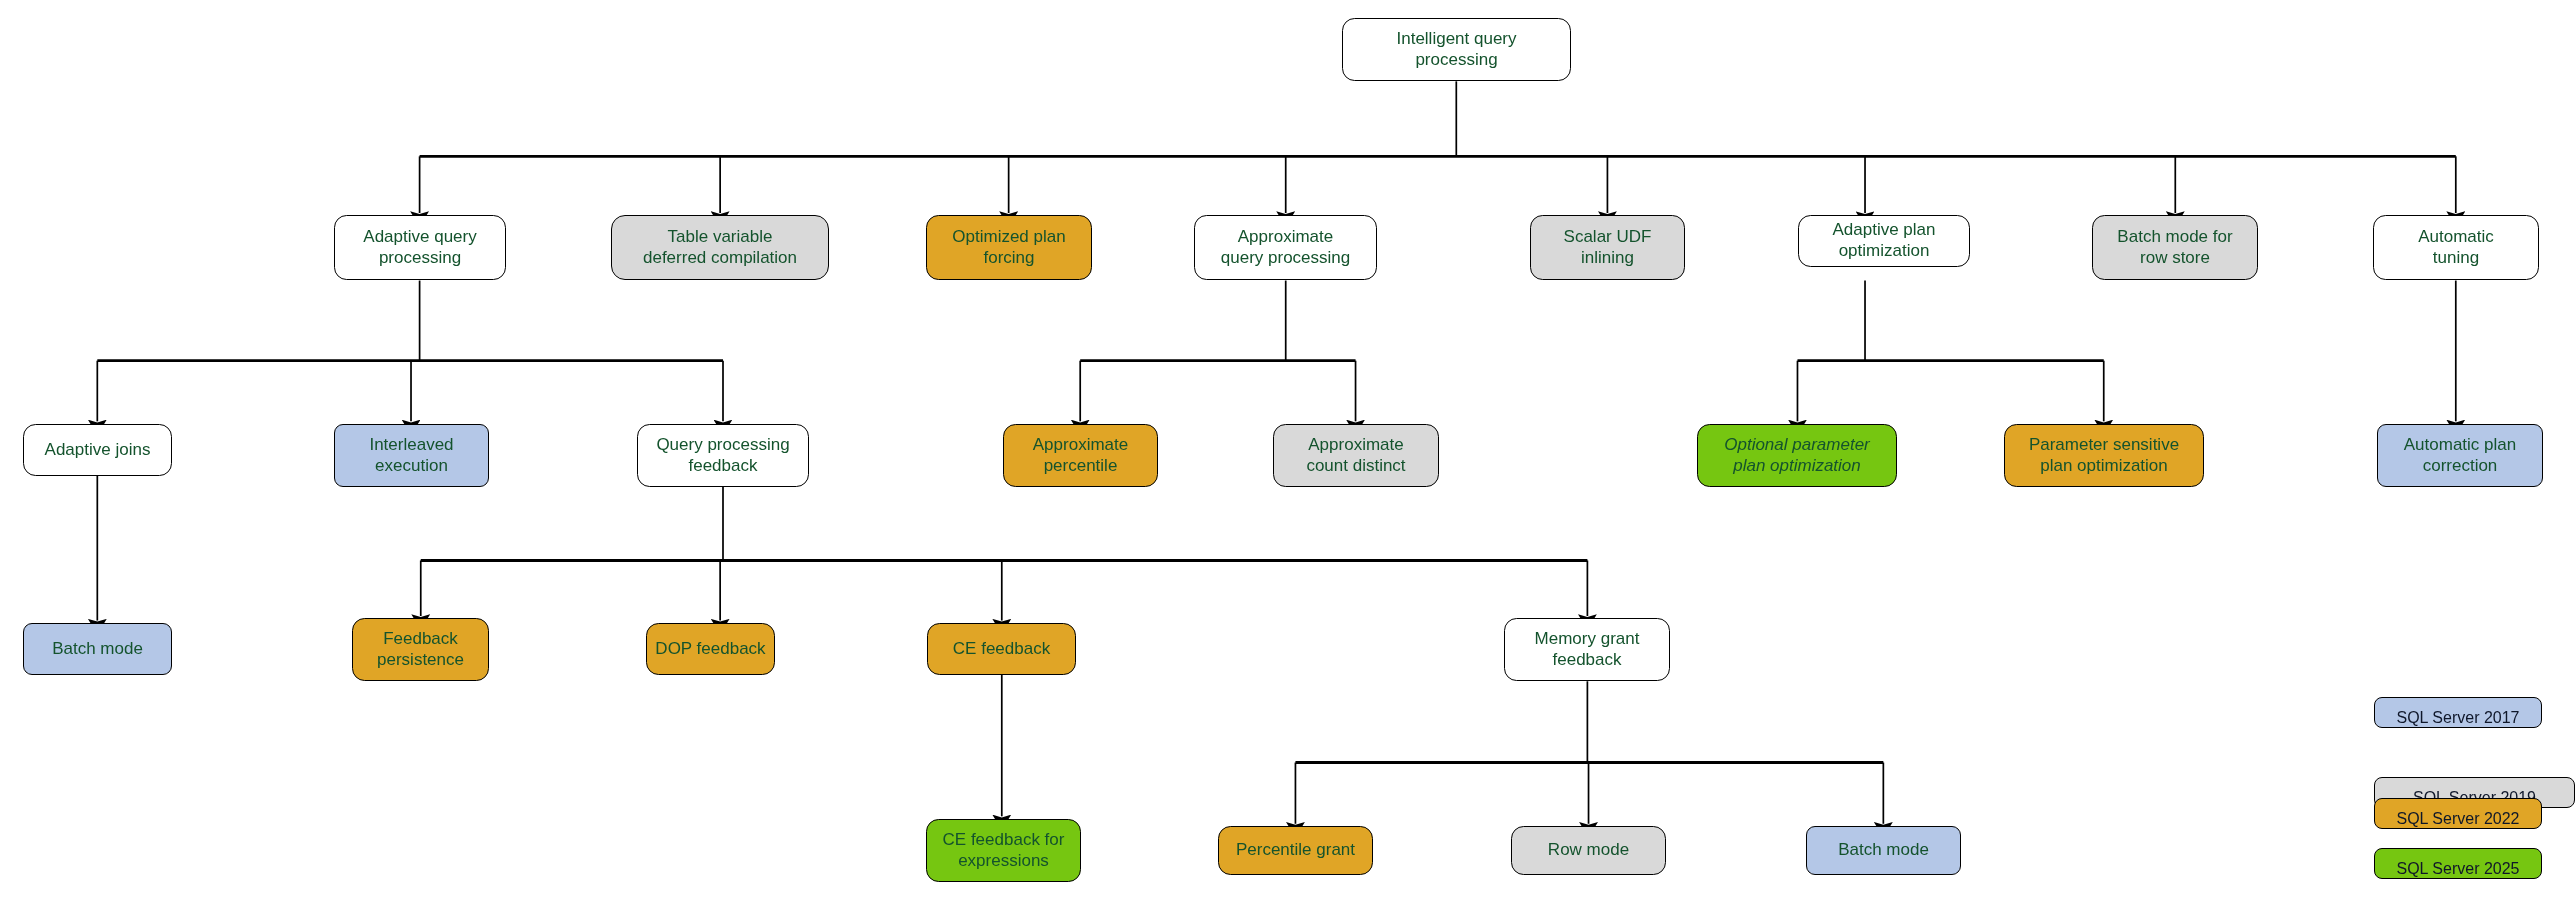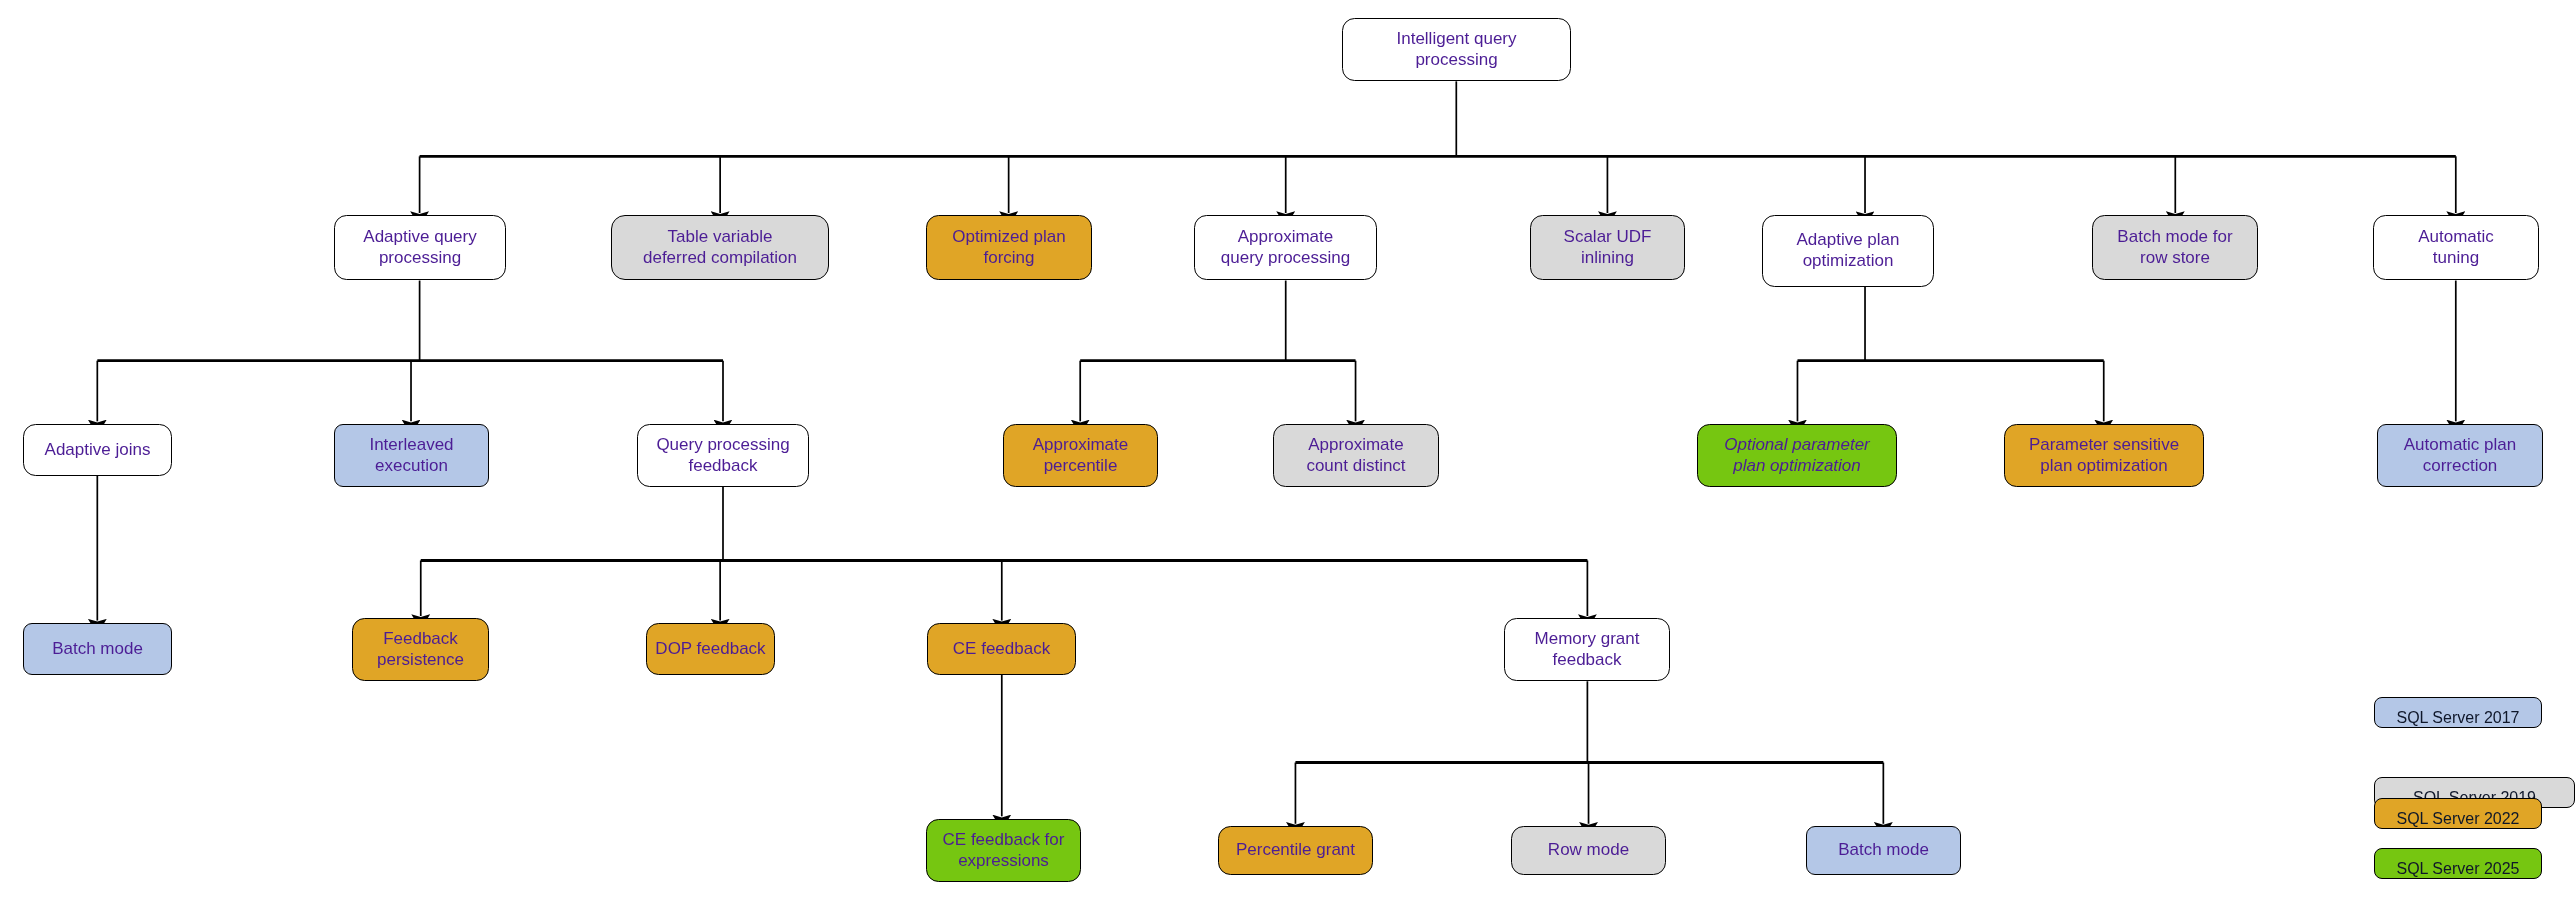--- a/index.html
+++ b/index.html
@@ -25,21 +25,21 @@
   .node {
     position: absolute;
     box-sizing: border-box;
     border: 1.7px solid #000000;
     border-radius: 12.6px;
     background: #ffffff;
     display: flex;
     align-items: center;
     justify-content: center;
     text-align: center;
-    color: #4c1d95;
+    color: #14532d;
     font-size: 17px;
     line-height: 1.22;
     padding: 2.3px 4.6px;
     z-index: 3;
   }
   .node.fill-blue  { background: #b4c7e7; border-radius: 9px; }
   .node.fill-gray  { background: #d9d9d9; }
   .node.fill-orange{ background: #e0a526; }
   .node.fill-green { background: #76c611; }
   .node.fill-white { background: #ffffff; }
@@ -135,21 +135,21 @@
 forcing</span>
       </div>
       <div class="node fill-white" style="left: 1194px; top: 215px; width: 183px; height: 65px;">
         <span class="node-label">Approximate
 query processing</span>
       </div>
       <div class="node fill-gray" style="left: 1530px; top: 215px; width: 155px; height: 65px;">
         <span class="node-label">Scalar UDF
 inlining</span>
       </div>
-      <div class="node fill-white" style="left: 1762px; top: 215px; width: 172px; height: 72px; text-align: center;">
+      <div class="node fill-white" style="left: 1798px; top: 215px; width: 172px; height: 52px; text-align: center;">
         <span class="node-label">Adaptive plan
 optimization</span>
       </div>
       <div class="node fill-gray" style="left: 2092px; top: 215px; width: 166px; height: 65px;">
         <span class="node-label">Batch mode for
 row store</span>
       </div>
       <div class="node fill-white" style="left: 2373px; top: 215px; width: 166px; height: 65px;">
         <span class="node-label">Automatic
 tuning</span>

